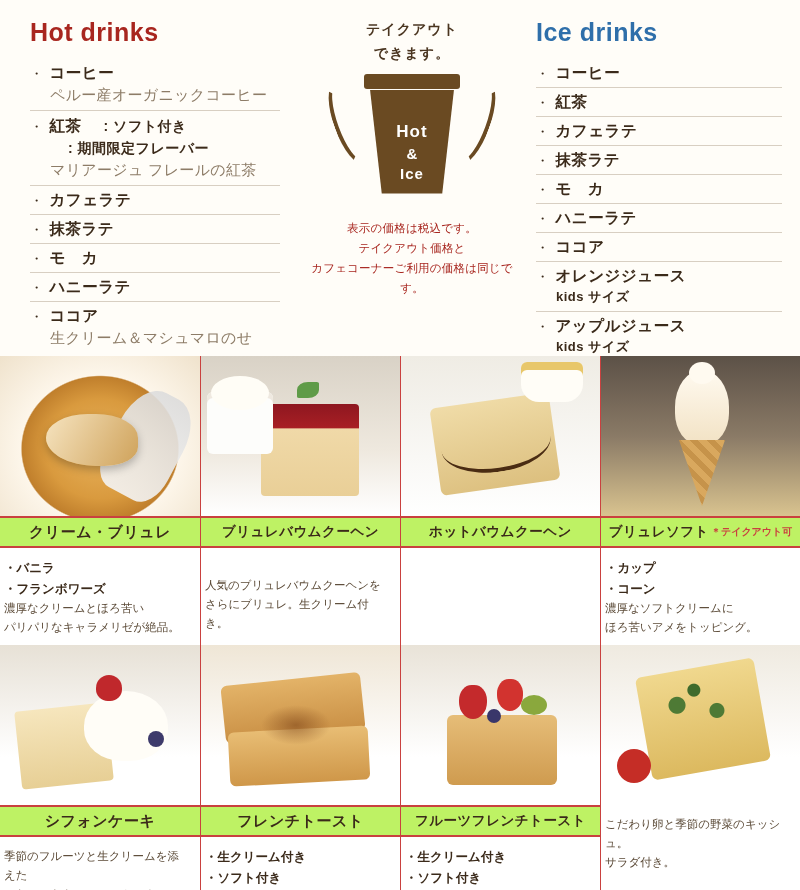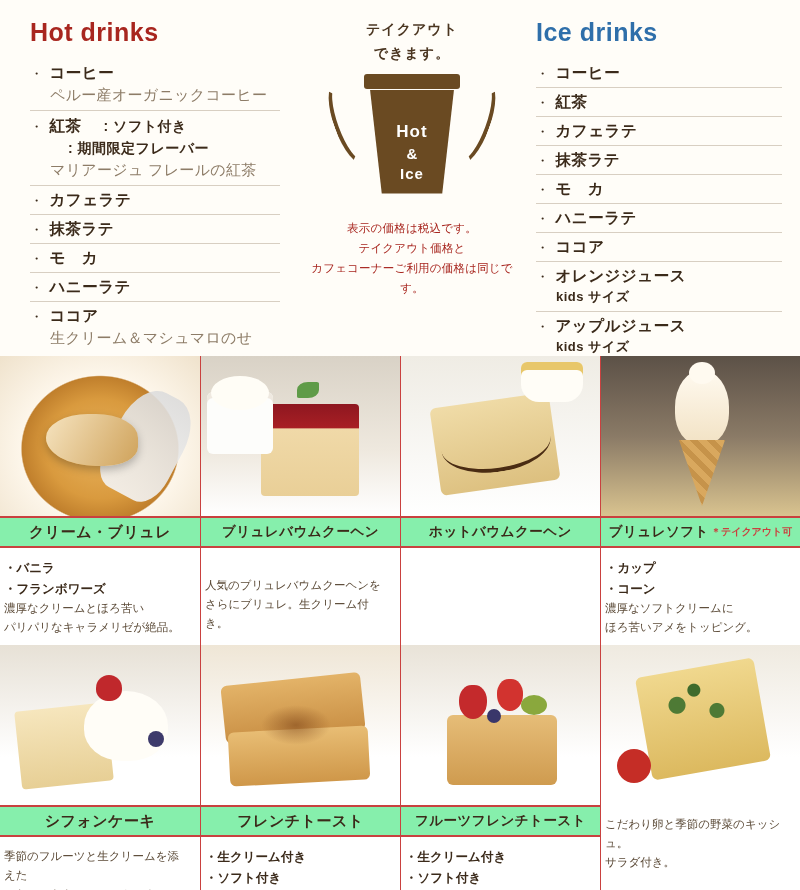--- a/index.html
+++ b/index.html
@@ -108,21 +108,21 @@
 
   .photo { width: 200px; height: 160px; overflow: hidden; position: relative; }
 
   .cap-band {
     height: 32px;
     border-top: 2px solid #c9413f;
     border-bottom: 2px solid #c9413f;
     display: flex;
     align-items: center;
     justify-content: center;
-    background: #86efac;
+    background: #bef264;
   }
   .cap {
     font-size: 15px;
     font-weight: bold;
     letter-spacing: 0.5px;
     color: #3b2a1a;
     white-space: nowrap;
   }
   .cap.small { font-size: 13.5px; }
   .cap-tag {

